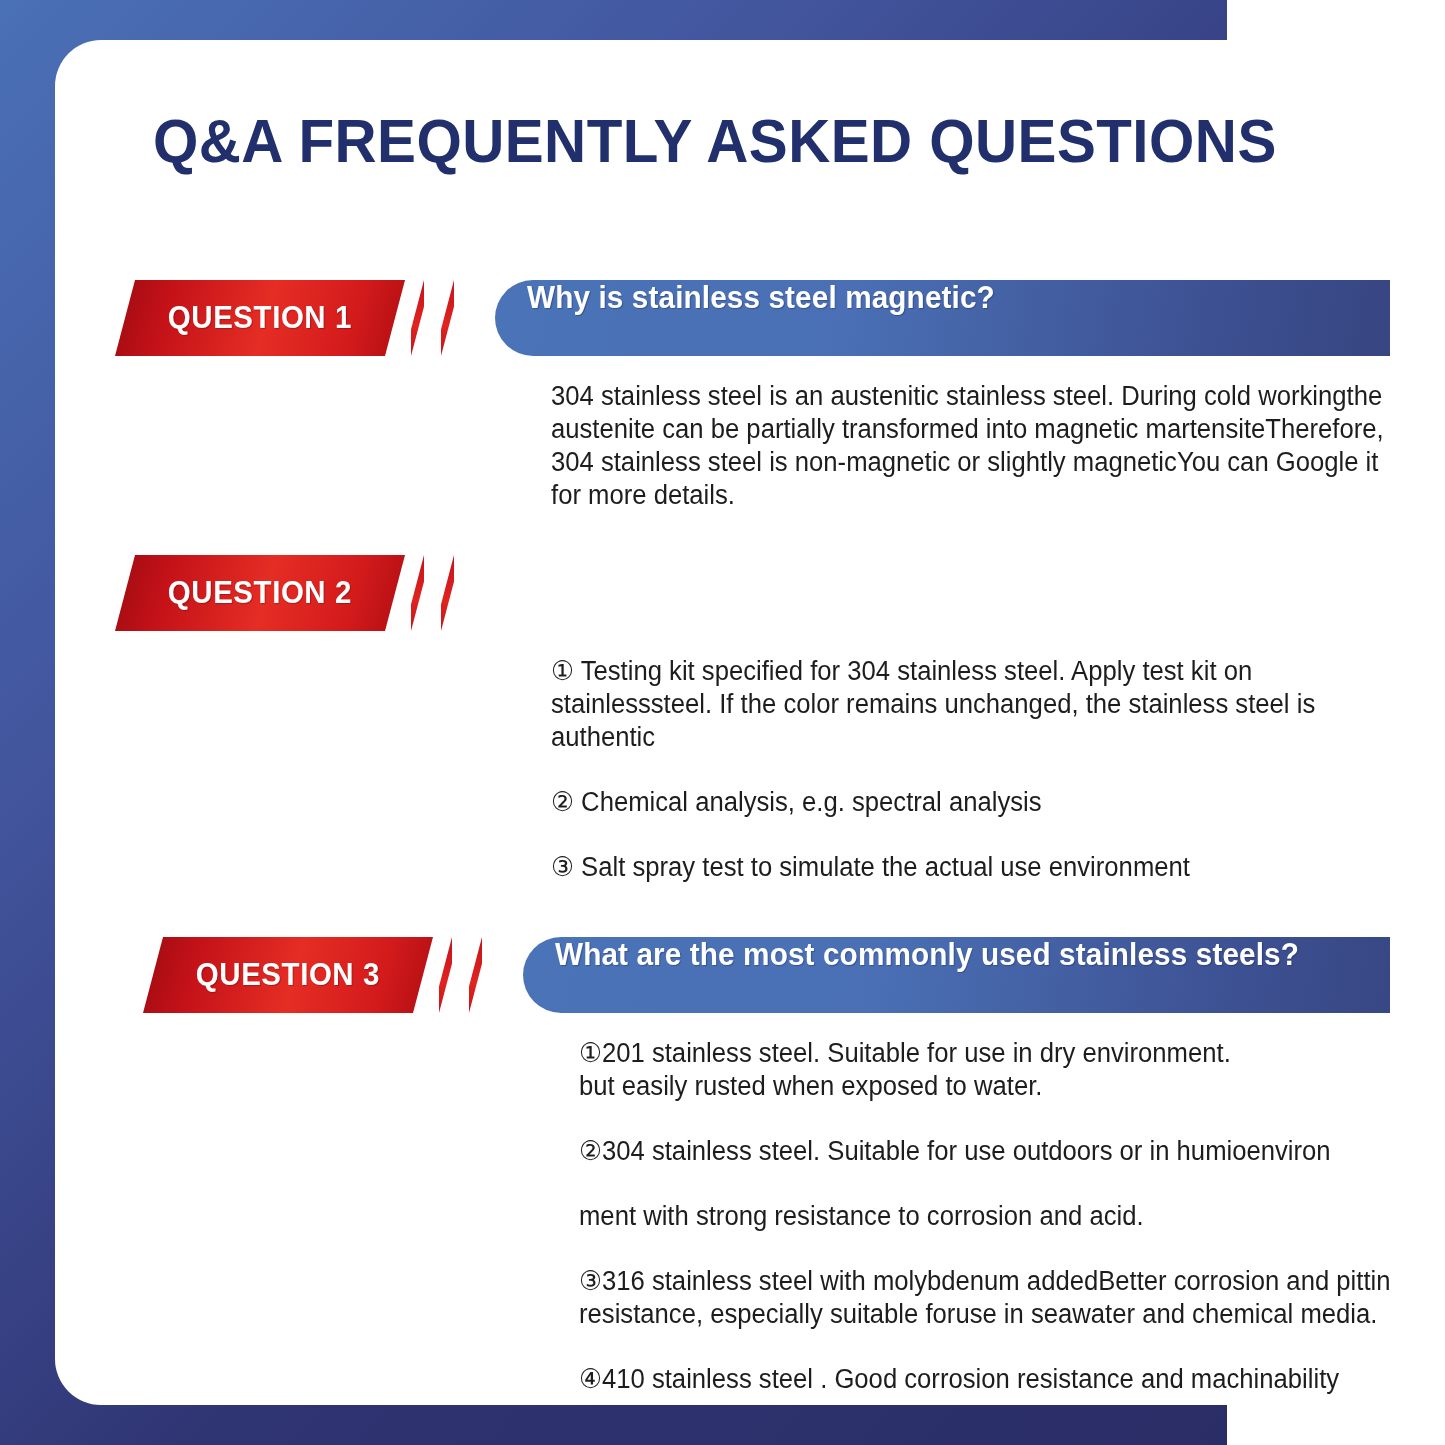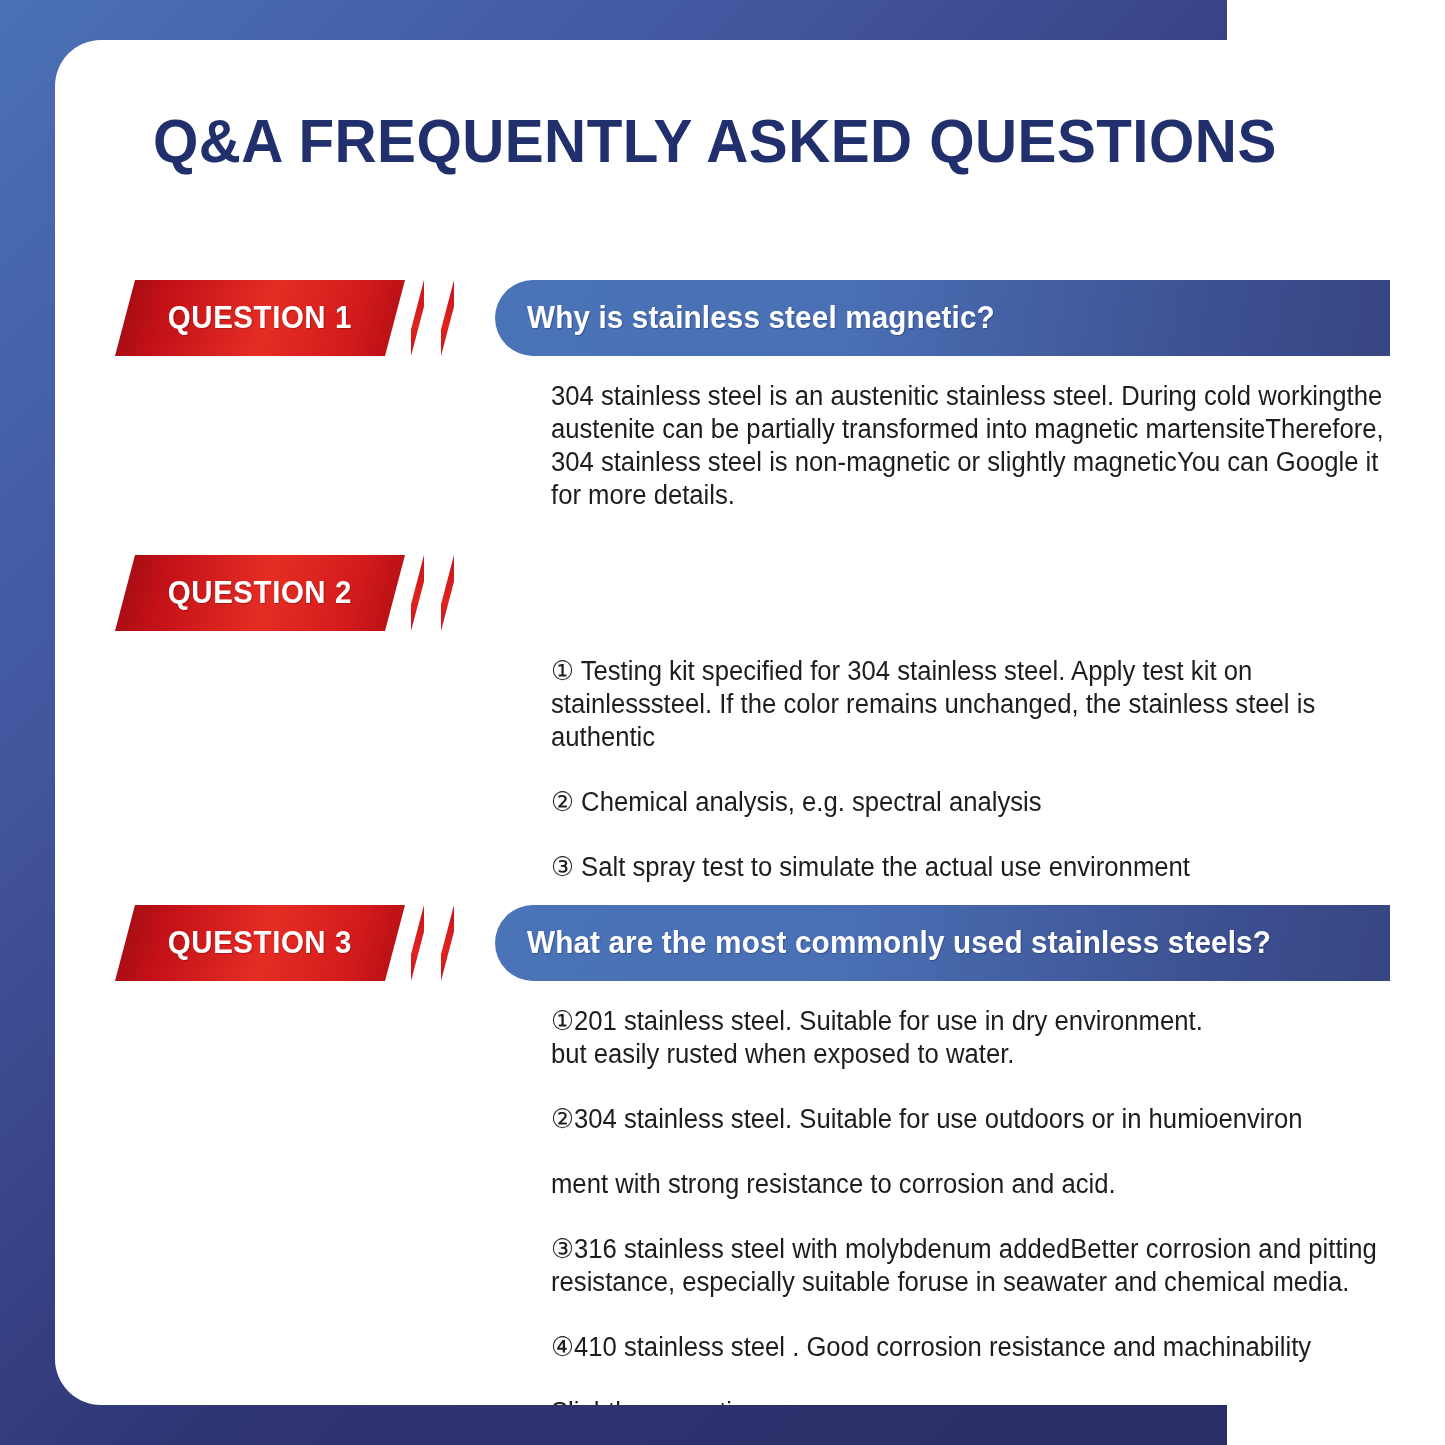--- a/index.html
+++ b/index.html
@@ -98,21 +98,21 @@
   .slash-b { left: 386px; }
 
   .pill {
     position: absolute;
     left: 440px;
     top: 0;
     height: 76px;
     background: linear-gradient(100deg, #4a73b8 0%, #4a6fb4 38%, #3c4f90 78%, #36437e 100%);
     border-radius: 38px;
     display: flex;
-    align-items: center;
+    align-items: flex-start;
     box-sizing: border-box;
     padding-left: 32px;
     padding-right: 26px;
   }
 
   .pill-label {
     color: #ffffff;
     font-size: 31px;
     font-weight: bold;
     letter-spacing: 0.1px;
@@ -176,21 +176,21 @@
         <div class="slash slash-a"></div>
         <div class="slash slash-b"></div>
       </div>
       <div class="answer" style="top:100px; width:820px;">
         <p>① Testing kit specified for 304 stainless steel. Apply test kit on stainlesssteel. If the color remains unchanged, the stainless steel is authentic</p>
         <p>② Chemical analysis, e.g. spectral analysis</p>
         <p>③ Salt spray test to simulate the actual use environment</p>
       </div>
     </div>
 
-    <div class="qa-block" style="top:865px;">
+    <div class="qa-block" style="top:897px;margin-left:28px;">
       <div class="qa-header">
         <div class="badge">
           <span class="badge-label">QUESTION 3</span>
         </div>
         <div class="slash slash-a"></div>
         <div class="slash slash-b"></div>
         <div class="pill" style="width:940px;">
           <span class="pill-label">What are the most commonly used stainless steels?</span>
         </div>
       </div>

